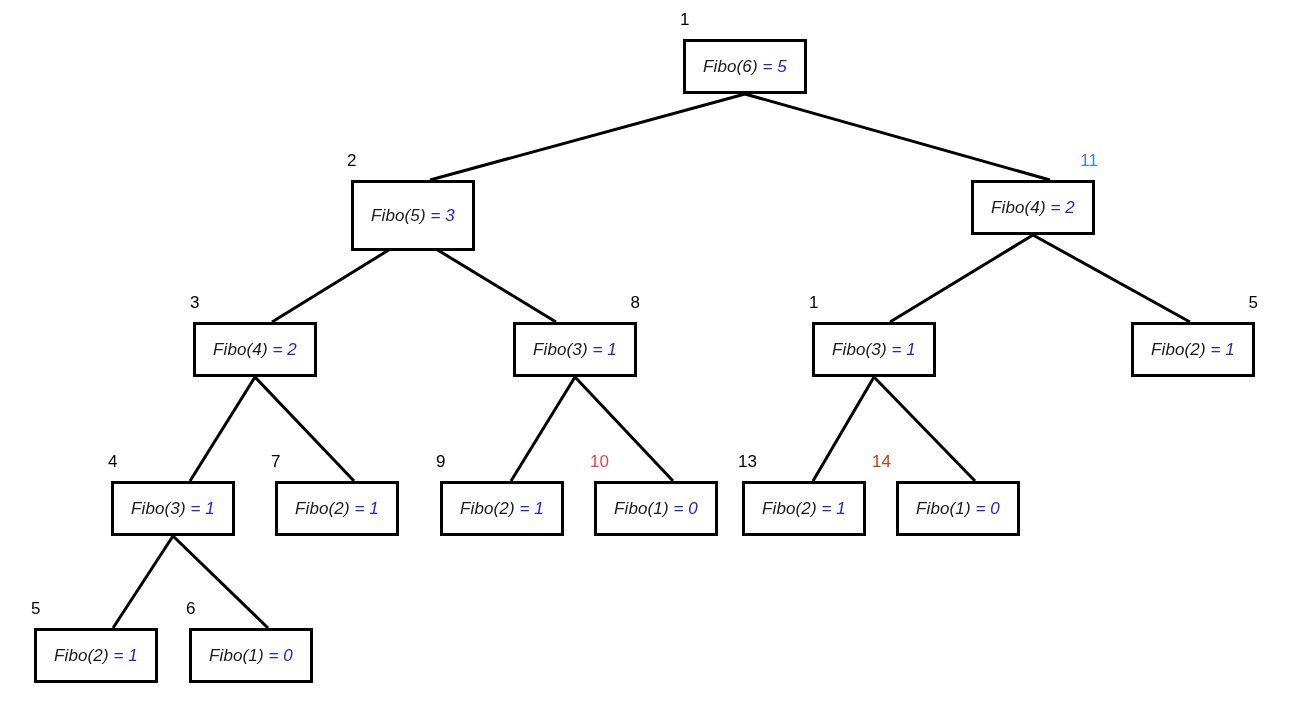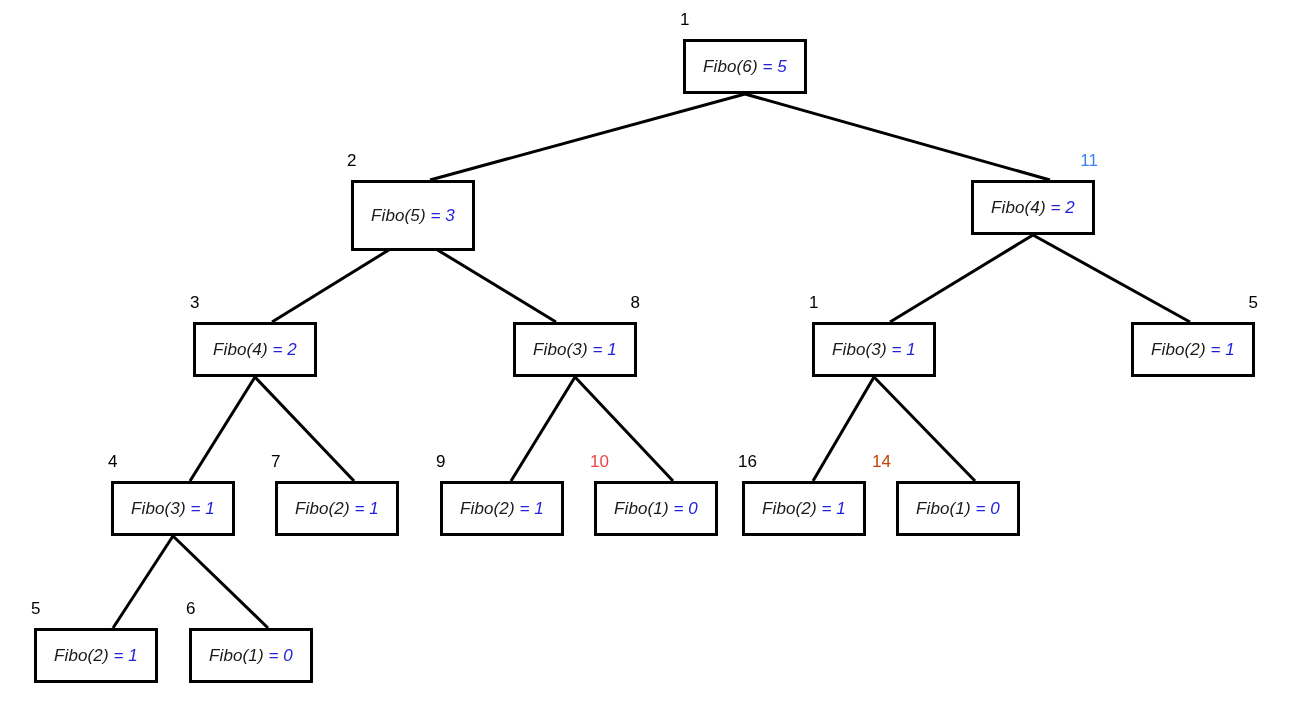--- a/index.html
+++ b/index.html
@@ -110,21 +110,21 @@
         <span class="node-text"><span style="color: rgb(26, 26, 26);">Fibo(2)</span><span> </span><span class="node-value" style="color: rgb(34, 34, 221);">= 1</span></span>
       </div>
       <div class="order-label" style="top: 453px; left: 436px; color: rgb(0, 0, 0);">9</div>
       <div class="node" style="left: 440px; top: 481px; width: 124px; height: 55px; border-width: 3px; border-color: rgb(0, 0, 0); background: rgb(255, 255, 255);">
         <span class="node-text"><span style="color: rgb(26, 26, 26);">Fibo(2)</span><span> </span><span class="node-value" style="color: rgb(34, 34, 221);">= 1</span></span>
       </div>
       <div class="order-label" style="top: 453px; left: 590px; color: #ef4444;">10</div>
       <div class="node" style="left: 594px; top: 481px; width: 124px; height: 55px; border-width: 3px; border-color: rgb(0, 0, 0); background: rgb(255, 255, 255);">
         <span class="node-text"><span style="color: rgb(26, 26, 26);">Fibo(1)</span><span> </span><span class="node-value" style="color: rgb(34, 34, 221);">= 0</span></span>
       </div>
-      <div class="order-label" style="top: 453px; left: 738px; color: rgb(0, 0, 0);">16</div>
+      <div class="order-label" style="top: 453px; left: 738px; color: rgb(0, 0, 0);">13</div>
       <div class="node" style="left: 742px; top: 481px; width: 124px; height: 55px; border-width: 3px; border-color: rgb(0, 0, 0); background: rgb(255, 255, 255);">
         <span class="node-text"><span style="color: rgb(26, 26, 26);">Fibo(2)</span><span> </span><span class="node-value" style="color: rgb(34, 34, 221);">= 1</span></span>
       </div>
       <div class="order-label" style="top: 453px; left: 872px; color: #c2410c;">14</div>
       <div class="node" style="left: 896px; top: 481px; width: 124px; height: 55px; border-width: 3px; border-color: rgb(0, 0, 0); background: rgb(255, 255, 255);">
         <span class="node-text"><span style="color: rgb(26, 26, 26);">Fibo(1)</span><span> </span><span class="node-value" style="color: rgb(34, 34, 221);">= 0</span></span>
       </div>
       <div class="order-label" style="top: 600px; left: 31px; color: rgb(0, 0, 0);">5</div>
       <div class="node" style="left: 34px; top: 628px; width: 124px; height: 55px; border-width: 3px; border-color: rgb(0, 0, 0); background: rgb(255, 255, 255);">
         <span class="node-text"><span style="color: rgb(26, 26, 26);">Fibo(2)</span><span> </span><span class="node-value" style="color: rgb(34, 34, 221);">= 1</span></span>

